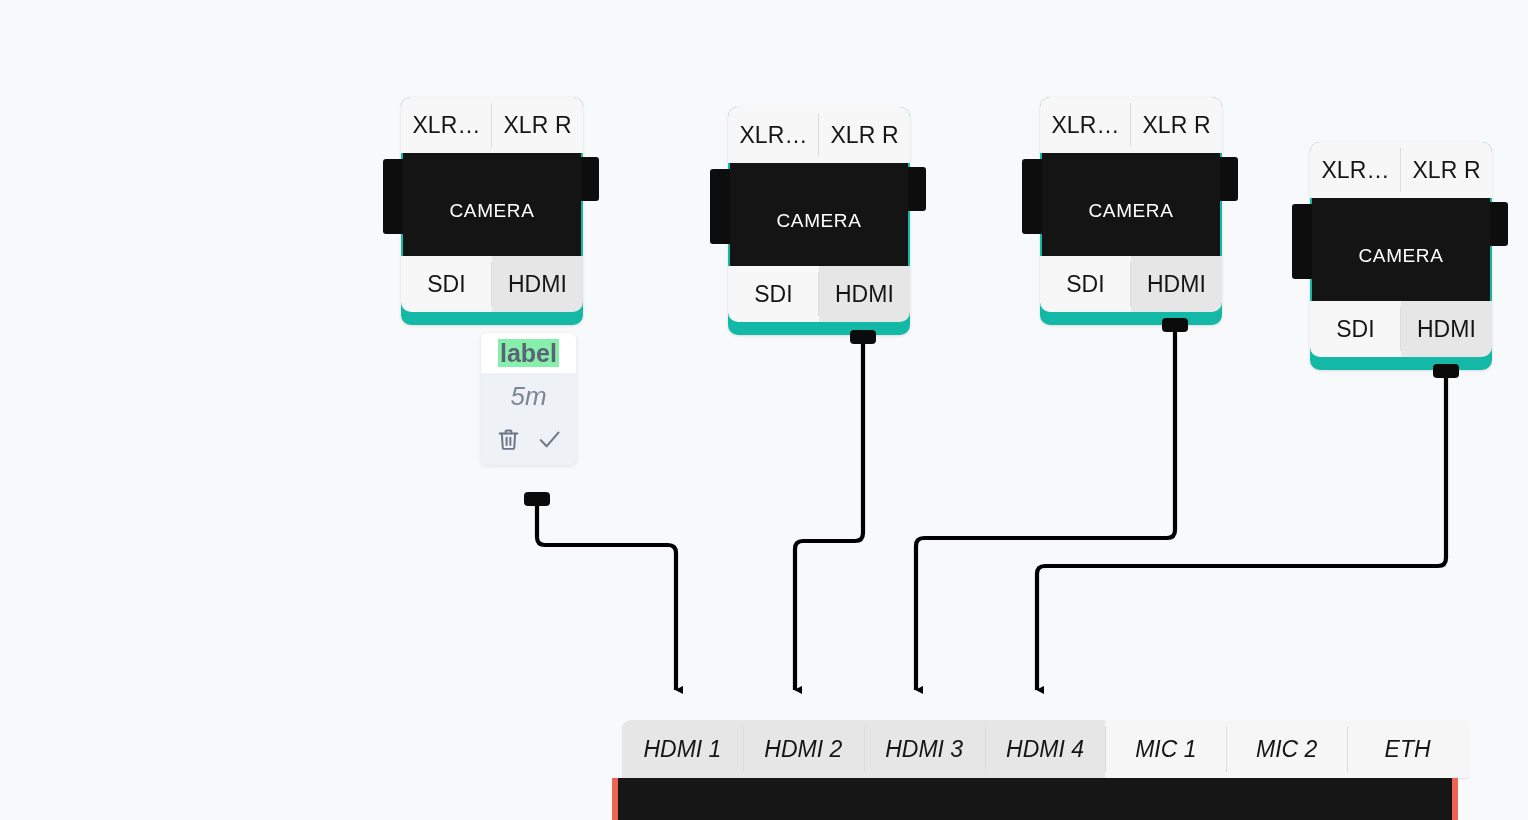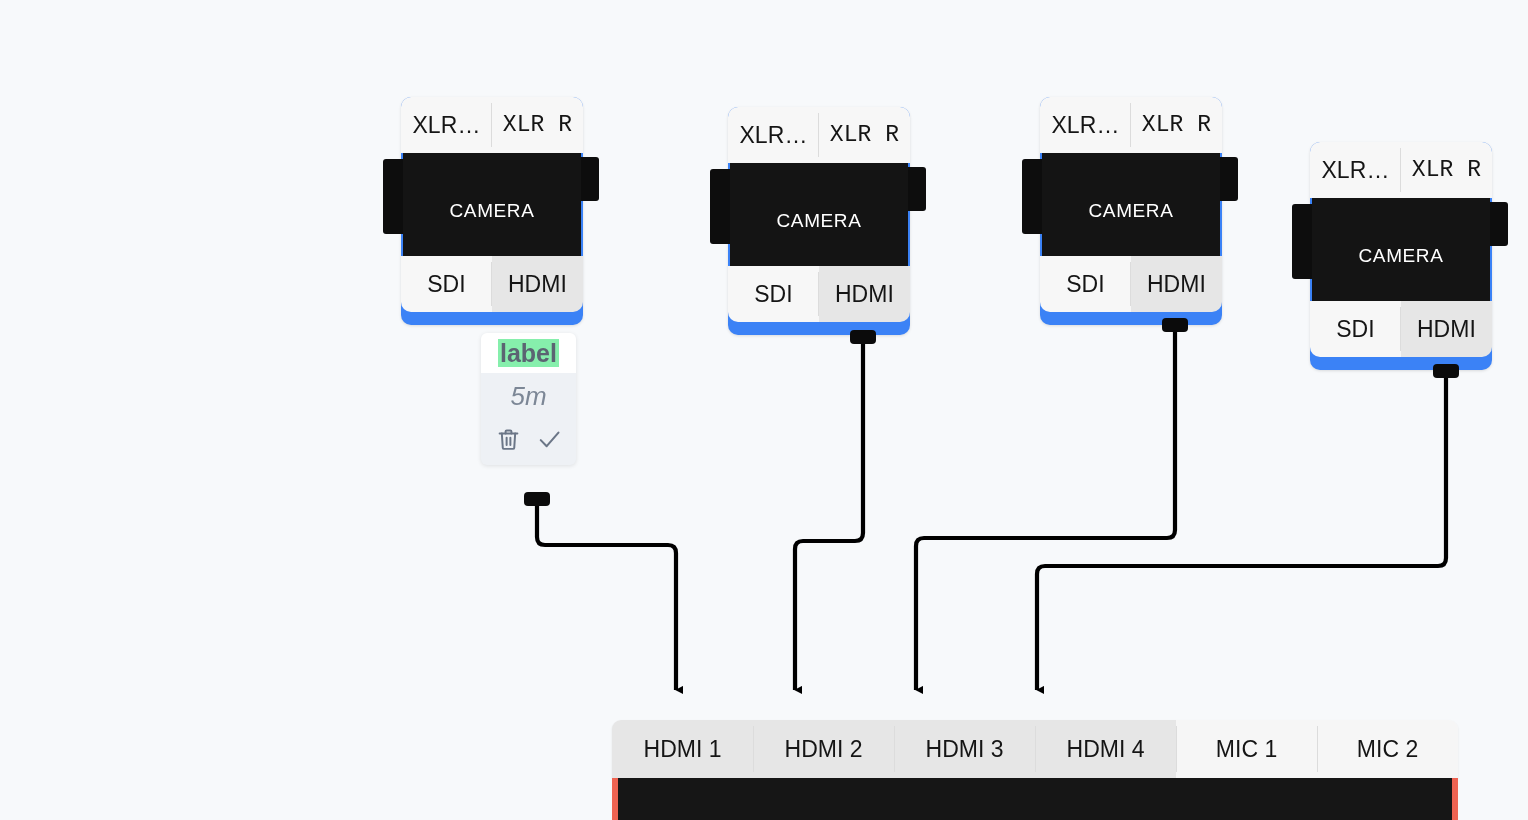--- a/index.html
+++ b/index.html
@@ -33,21 +33,21 @@
   }
 
   
   .device {
     position: absolute;
     box-sizing: border-box;
   }
   .cam {
     width: 182px;
     height: 228px;
-    background: #3b82f6;
+    background: #14b8a6;
     border-radius: 10px;
     box-shadow: 0 1px 3px rgba(0,0,0,.12);
   }
   .cam .portrow {
     position: absolute;
     left: 0;
     width: 182px;
     height: 56px;
     display: flex;
   }
@@ -68,21 +68,21 @@
   }
   .port.sep-right::after {
     content: "";
     position: absolute;
     right: 0; top: 6px; bottom: 6px;
     width: 1px;
     background: #dcdcdc;
   }
   .port.connected { background: #e6e6e6; }
   .cam .portrow.top .port:first-child { border-top-left-radius: 10px; }
-  .cam .portrow.top .port:last-child  { border-top-right-radius: 10px; font-family: Liberation Mono, monospace; }
+  .cam .portrow.top .port:last-child  { border-top-right-radius: 10px; }
   .cam .portrow.bottom .port:first-child { border-bottom-left-radius: 10px; }
   .cam .portrow.bottom .port:last-child  { border-bottom-right-radius: 10px; }
 
   .cam .body {
     position: absolute;
     left: 2px;
     right: 2px;
     top: 56px;
     bottom: 56px;
     background: #141414;
@@ -125,27 +125,28 @@
   
   .switcher {
     position: absolute;
     left: 612px;
     top: 720px;
     width: 846px;
     height: 130px;
   }
   .switcher .swports {
     position: absolute;
-    left: 0; top: 0;
+    left: 10px; top: 0;
     width: 846px;
     height: 58px;
     display: flex;
     border-radius: 9px 9px 0 0;
     overflow: hidden;
     box-shadow: 0 1px 2px rgba(0,0,0,.10);
+    font-style: italic;
   }
   .swport {
     flex: 1 1 0;
     display: flex;
     align-items: center;
     justify-content: center;
     font-size: 23px;
     color: #151515;
     background: #f6f6f6;
     position: relative;
@@ -352,19 +353,20 @@
   </div>
 
   <div class="switcher">
     <div class="swports">
       <div class="swport connected">HDMI 1</div>
       <div class="swport connected">HDMI 2</div>
       <div class="swport connected">HDMI 3</div>
       <div class="swport connected">HDMI 4</div>
       <div class="swport">MIC 1</div>
       <div class="swport">MIC 2</div>
+      <div class="swport">ETH</div>
     </div>
     <div class="swbody">
       <span class="swname">ATEM MINI</span>
     </div>
   </div>
 
 </div>
 
 </body></html>

